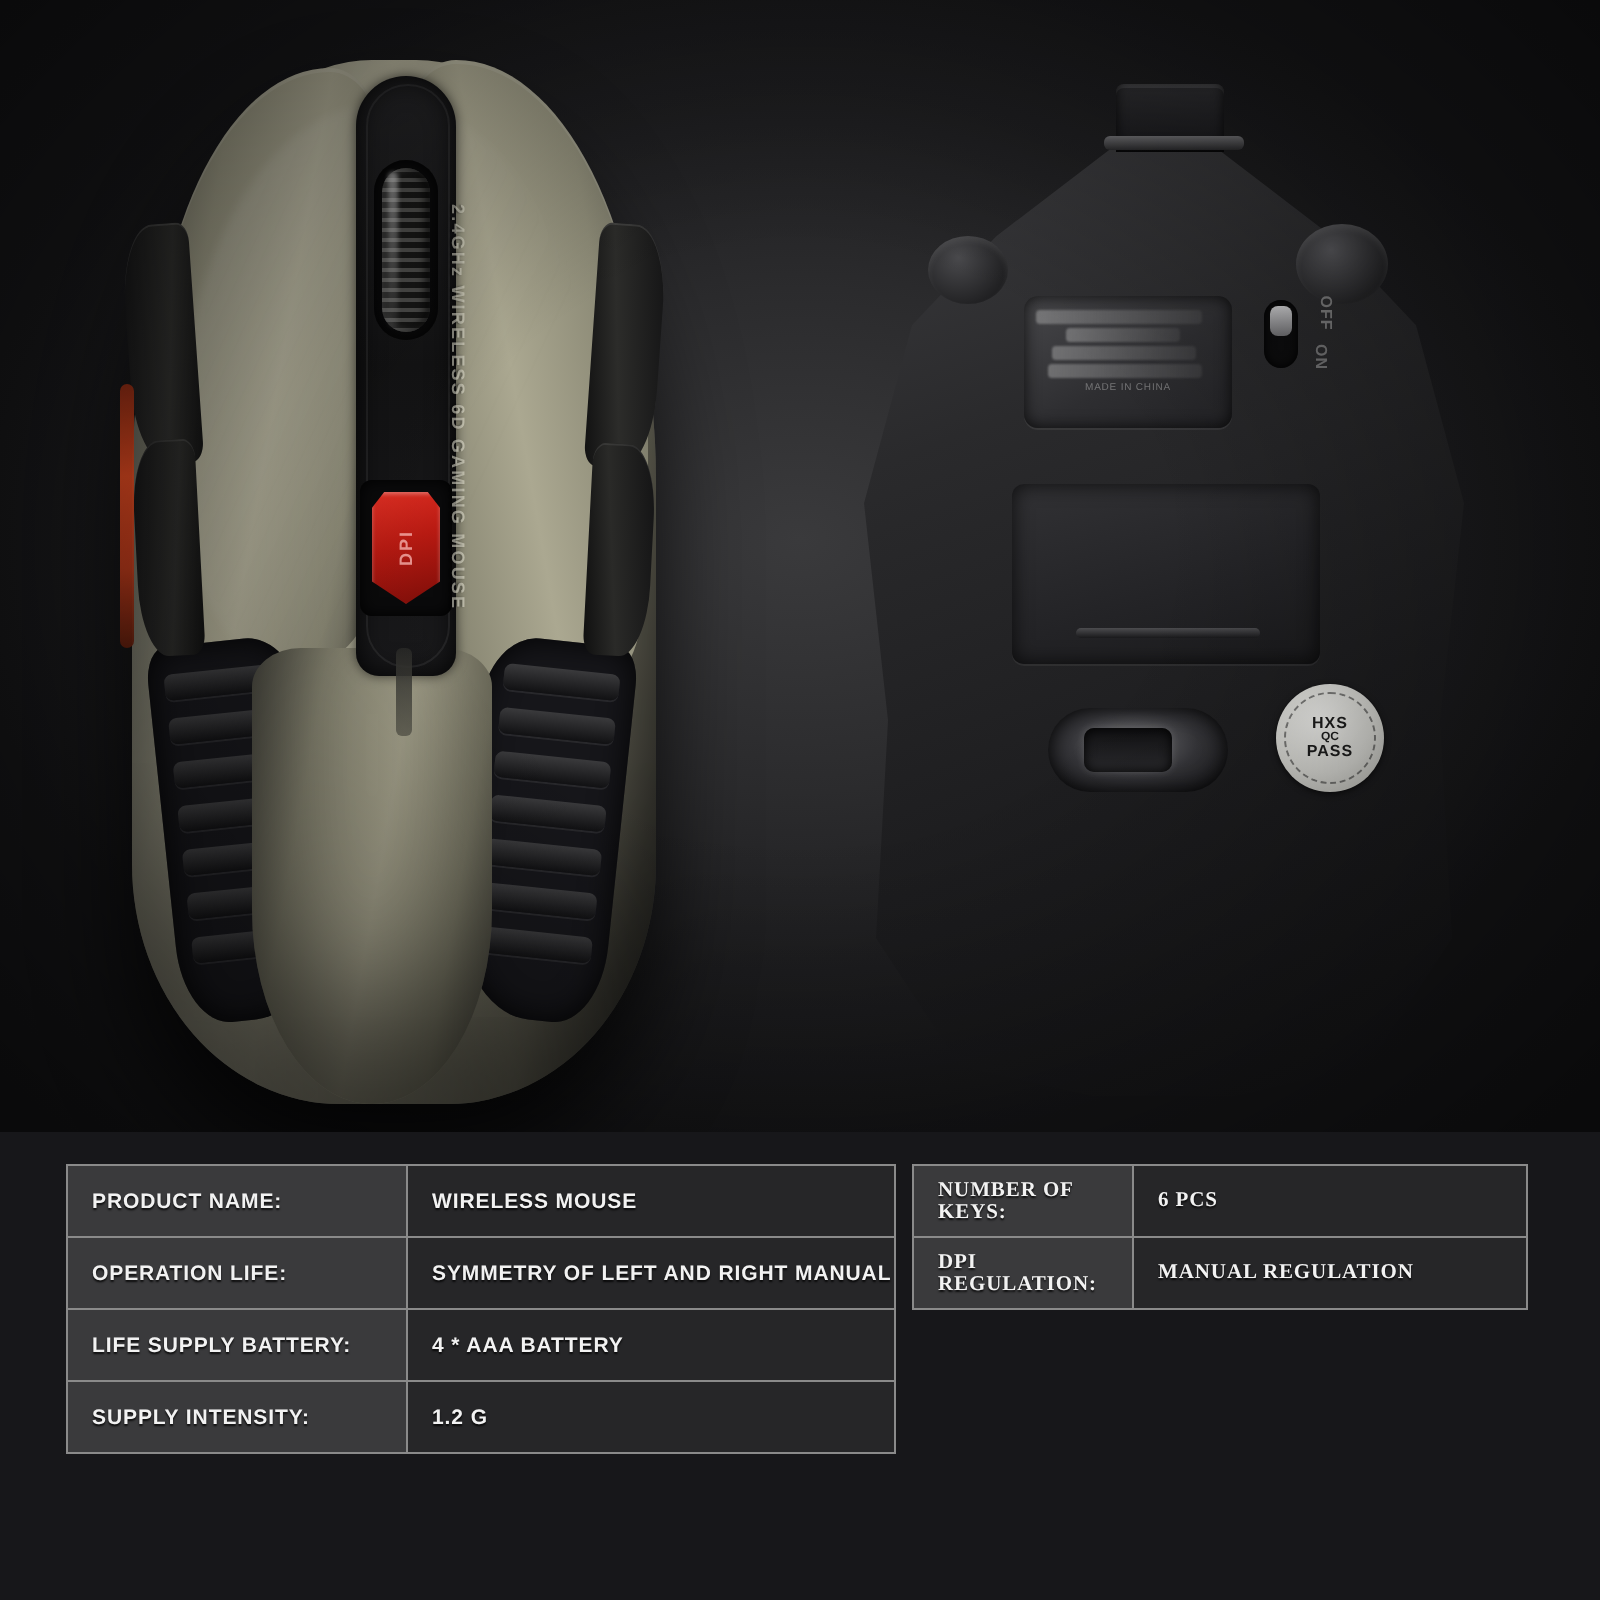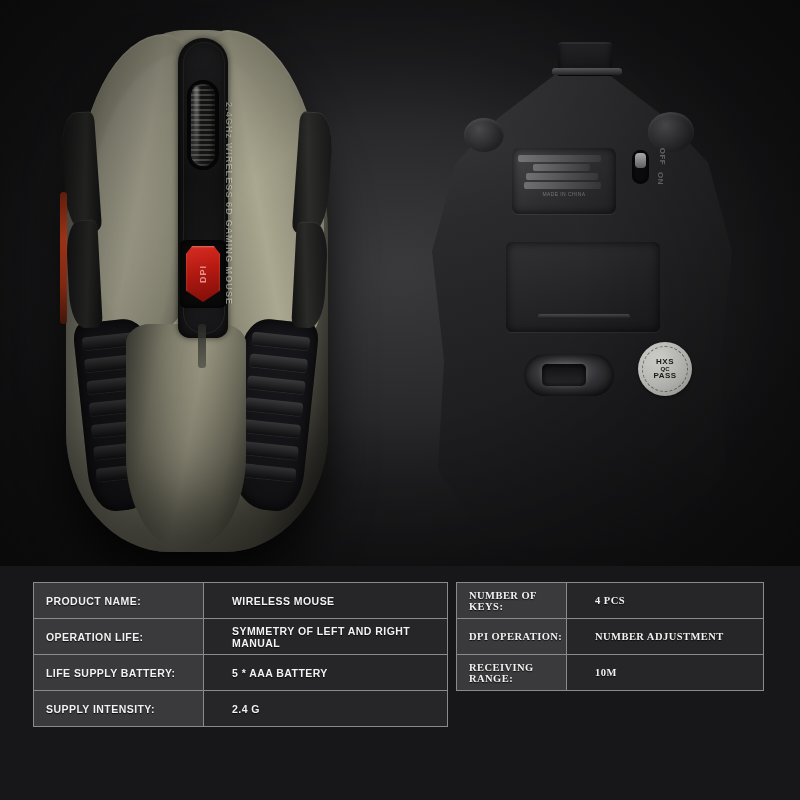--- a/index.html
+++ b/index.html
@@ -197,21 +197,21 @@
   .mR-qc .t{font-size:8px;font-weight:bold;color:#1d1d1d;line-height:1.05;letter-spacing:.5px;}
   .mR-qc .q{font-size:6px;font-weight:bold;color:#1d1d1d;}
   .mR-qc .ring{position:absolute;inset:4px;border-radius:50%;border:1px dashed rgba(40,40,40,.55);}
 
   
   .spec{position:absolute;border-collapse:collapse;border:1px solid #8c8c8c;}
   .spec td{border:1px solid #8a8a8a;height:36px;box-sizing:border-box;
     font-size:10.5px;font-weight:bold;color:#f2f2f2;letter-spacing:.45px;
     text-shadow:0 1px 1px rgba(0,0,0,.8);margin-top:24px;}
   .spec td.k{background:#3a3a3c;padding-left:12px;}
-  .spec td.v{background:#262628;padding-left:28px;}
+  .spec td.v{background:#262628;padding-left:12px;}
   #tableLeft{left:33px;top:582px;width:415px;}
   #tableLeft td.k{width:170px;}
   #tableRight{left:456px;top:582px;width:308px;font-family:Liberation Serif, serif;}
   #tableRight td.k{width:110px;}
 </style>
 </head>
 <body>
 
 <div id="page">
 
@@ -306,39 +306,35 @@
       <tr>
         <td class="k">PRODUCT NAME:</td>
         <td class="v">WIRELESS MOUSE</td>
       </tr>
       <tr>
         <td class="k">OPERATION LIFE:</td>
         <td class="v">SYMMETRY OF LEFT AND RIGHT MANUAL</td>
       </tr>
       <tr>
         <td class="k">LIFE SUPPLY BATTERY:</td>
-        <td class="v">5 * AAA BATTERY</td>
+        <td class="v">4 * AAA BATTERY</td>
       </tr>
       <tr>
         <td class="k">SUPPLY INTENSITY:</td>
-        <td class="v">2.4 G</td>
+        <td class="v">1.2 G</td>
       </tr>
     </tbody>
   </table>
 
   <table class="spec" id="tableRight">
     <tbody>
       <tr>
         <td class="k">NUMBER OF KEYS:</td>
-        <td class="v">4 PCS</td>
-      </tr>
-      <tr>
-        <td class="k">DPI OPERATION:</td>
-        <td class="v">NUMBER ADJUSTMENT</td>
-      </tr>
-      <tr>
-        <td class="k">RECEIVING RANGE:</td>
-        <td class="v">10M</td>
+        <td class="v">6 PCS</td>
+      </tr>
+      <tr>
+        <td class="k">DPI REGULATION:</td>
+        <td class="v">MANUAL REGULATION</td>
       </tr>
     </tbody>
   </table>
 
 </div>
 
 </body></html>

